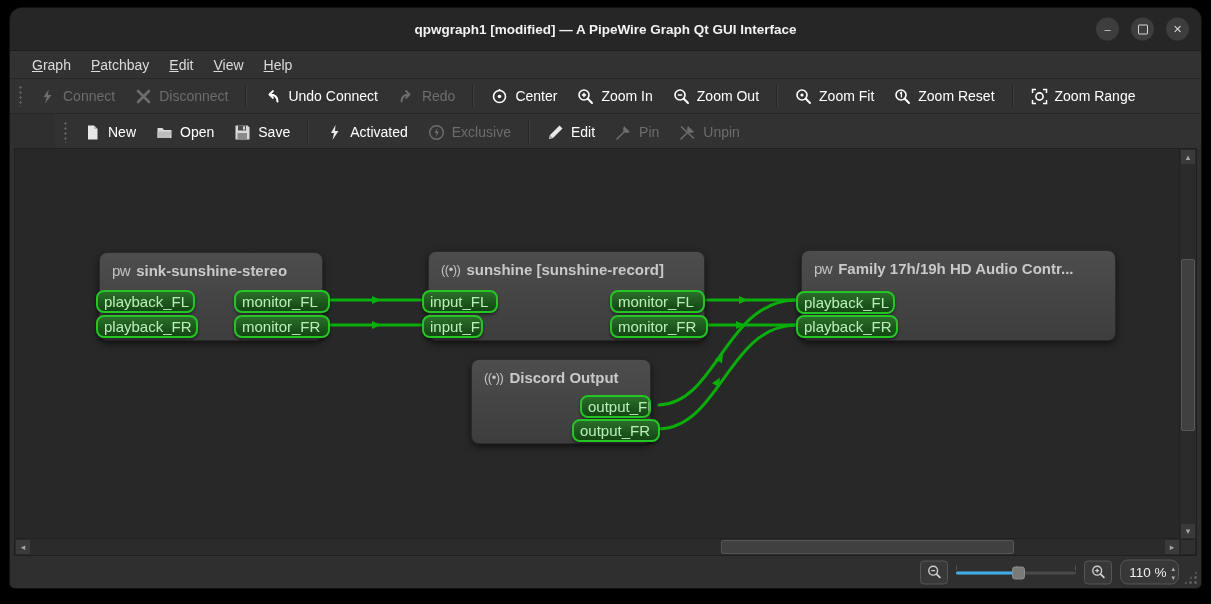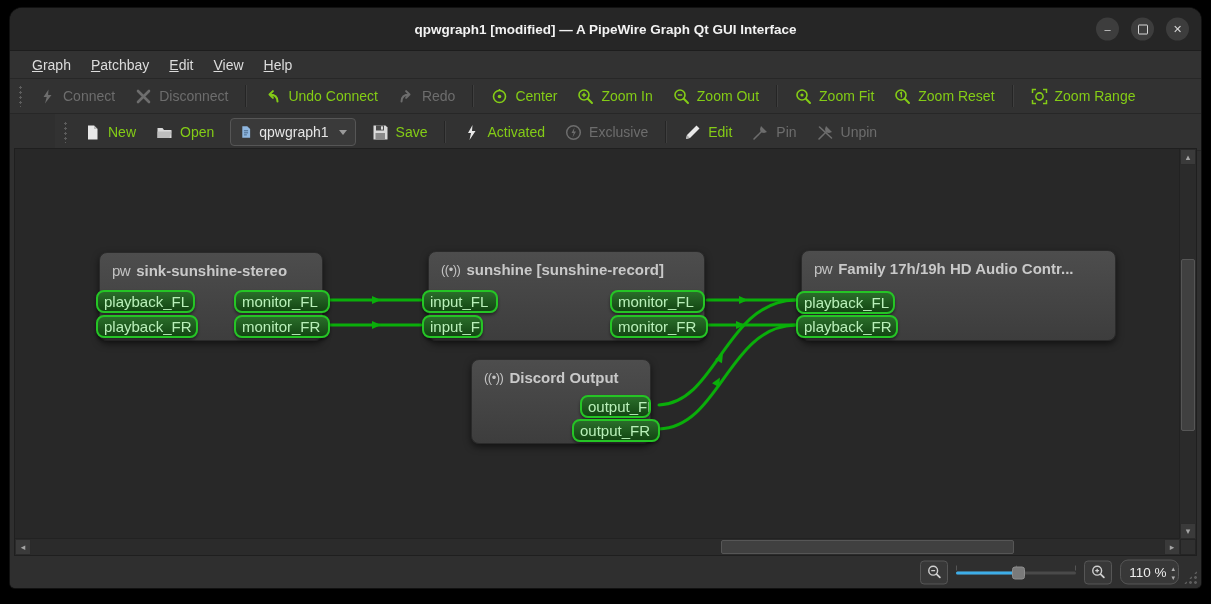--- a/index.html
+++ b/index.html
@@ -16,21 +16,21 @@
   .max-glyph{width:8px;height:8px;border:1.5px solid #d8d8d8;border-radius:1px;}
   
   .menubar{height:27px;background:#323232;border-bottom:1px solid #272727;display:flex;align-items:center;padding-left:12px;}
   .menu-item{color:#dcdcdc;font-size:14px;padding:3px 10px;}
   .menu-item::first-letter{text-decoration:underline;}
   
   .toolbar{display:flex;align-items:center;background:#323232;border-bottom:1px solid #272727;padding-left:6px;}
   .tb1{height:34px;} .tb2{height:36px;margin-left:45px;}
   .tb-handle{width:5px;height:22px;margin:0 6px 0 2px;
     background-image:radial-gradient(circle,#5d5d5d 1px,transparent 1.2px);background-size:5px 5px;}
-  .tb-btn{display:flex;align-items:center;gap:7px;padding:0 10px;height:28px;color:#84cc16;font-size:14px;white-space:nowrap;}
+  .tb-btn{display:flex;align-items:center;gap:7px;padding:0 10px;height:28px;color:#ffffff;font-size:14px;white-space:nowrap;}
   .tb-btn.disabled{color:#6d6d6d;}
   .tb-sep{width:1px;height:22px;background:#252525;border-right:1px solid #3f3f3f;margin:0 7px;}
   .ico{display:inline-flex;width:17px;height:17px;flex:none;}
   .ico svg{width:100%;height:100%;}
   .combo{display:flex;align-items:center;gap:6px;height:26px;padding:0 8px;margin:0 6px;
     background:#3a3a3a;border:1px solid #565656;border-radius:4px;color:#e6e6e6;font-size:14px;}
   .combo-arrow{width:0;height:0;border-left:4px solid transparent;border-right:4px solid transparent;
     border-top:5px solid #9a9a9a;margin-left:4px;}
   
   .canvas-frame{position:absolute;left:4px;top:140px;width:1183px;height:408px;
@@ -222,30 +222,20 @@
     <div class="tb-btn">
       <span class="ico">
           <svg viewBox="0 0 17 17">
             <path d="M1.5 4 h5 l1.5 2 h7.5 v8 h-14 Z" fill="#d9d9d9"></path>
             <path d="M1.5 7.5 h14 l-2 6.5 h-12 Z" fill="#bdbdbd"></path>
           </svg>
         </span>
       <span>Open</span>
     </div>
 
-    <div class="combo">
-      <span class="ico" style="width:14px;height:14px;">
-          <svg viewBox="0 0 17 17">
-            <path d="M4 1.5 h6 l3.5 3.5 v10.5 h-9.5 Z" fill="#8fb7e0"></path>
-            <path d="M6 7 h5 M6 9.5 h5 M6 12 h3.5" stroke="#3a5a7a" stroke-width="1"></path>
-          </svg>
-        </span>
-      <span>qpwgraph1</span>
-      <span class="combo-arrow"></span>
-    </div>
 
     <div class="tb-btn">
       <span class="ico">
           <svg viewBox="0 0 17 17">
             <path d="M1.5 1.5 h12 l2 2 v12 h-14 Z" fill="#d9d9d9"></path>
             <rect x="4" y="1.5" width="8" height="5" fill="#4a4a4a"></rect>
             <rect x="9" y="2.3" width="2" height="3.3" fill="#d9d9d9"></rect>
             <rect x="3.5" y="9" width="9.5" height="6" fill="#8a8a8a"></rect>
           </svg>
         </span>

